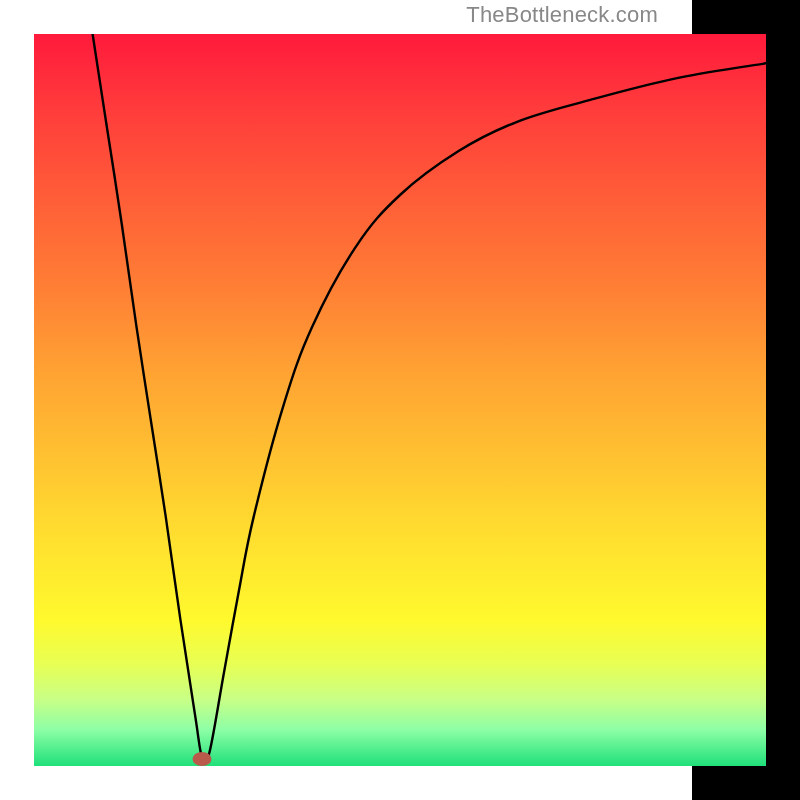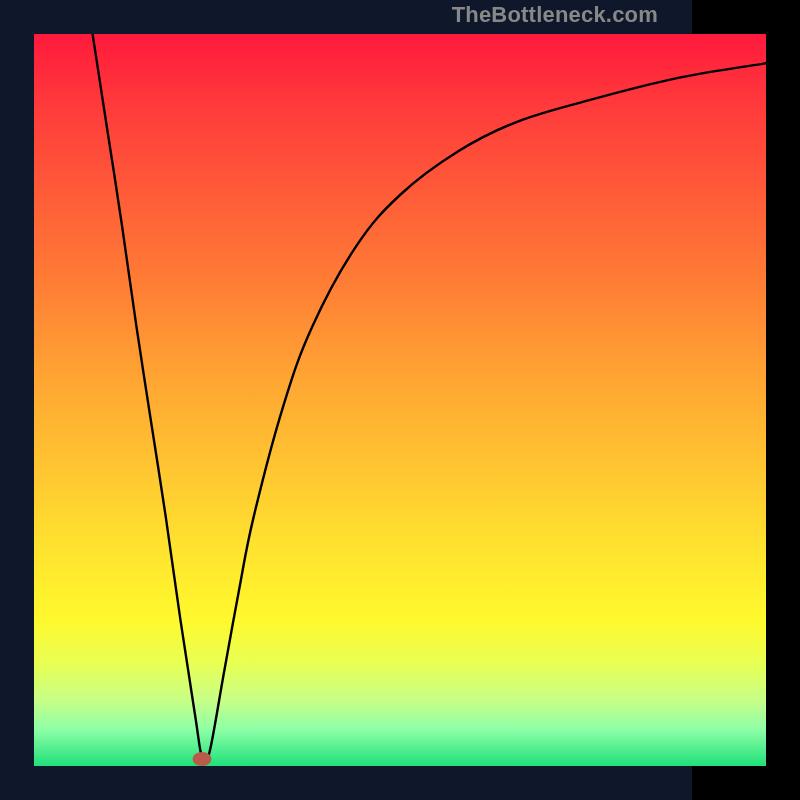--- a/index.html
+++ b/index.html
@@ -8,22 +8,21 @@
     width: 800px;
     height: 800px;
     overflow: hidden;
     font-family: Arial, Helvetica, sans-serif;
     background: #000;
   }
   .frame {
     position: relative;
     width: 692px;
     height: 800px;
-    background: #0f172a;
-    font-weight: bold;
+    background: #ffffff;
   }
   .plot-area {
     position: absolute;
     left: 34px;
     top: 34px;
     width: 732px;
     height: 732px;
     background: linear-gradient(
       to bottom,
       #ff1a3c 0%,

